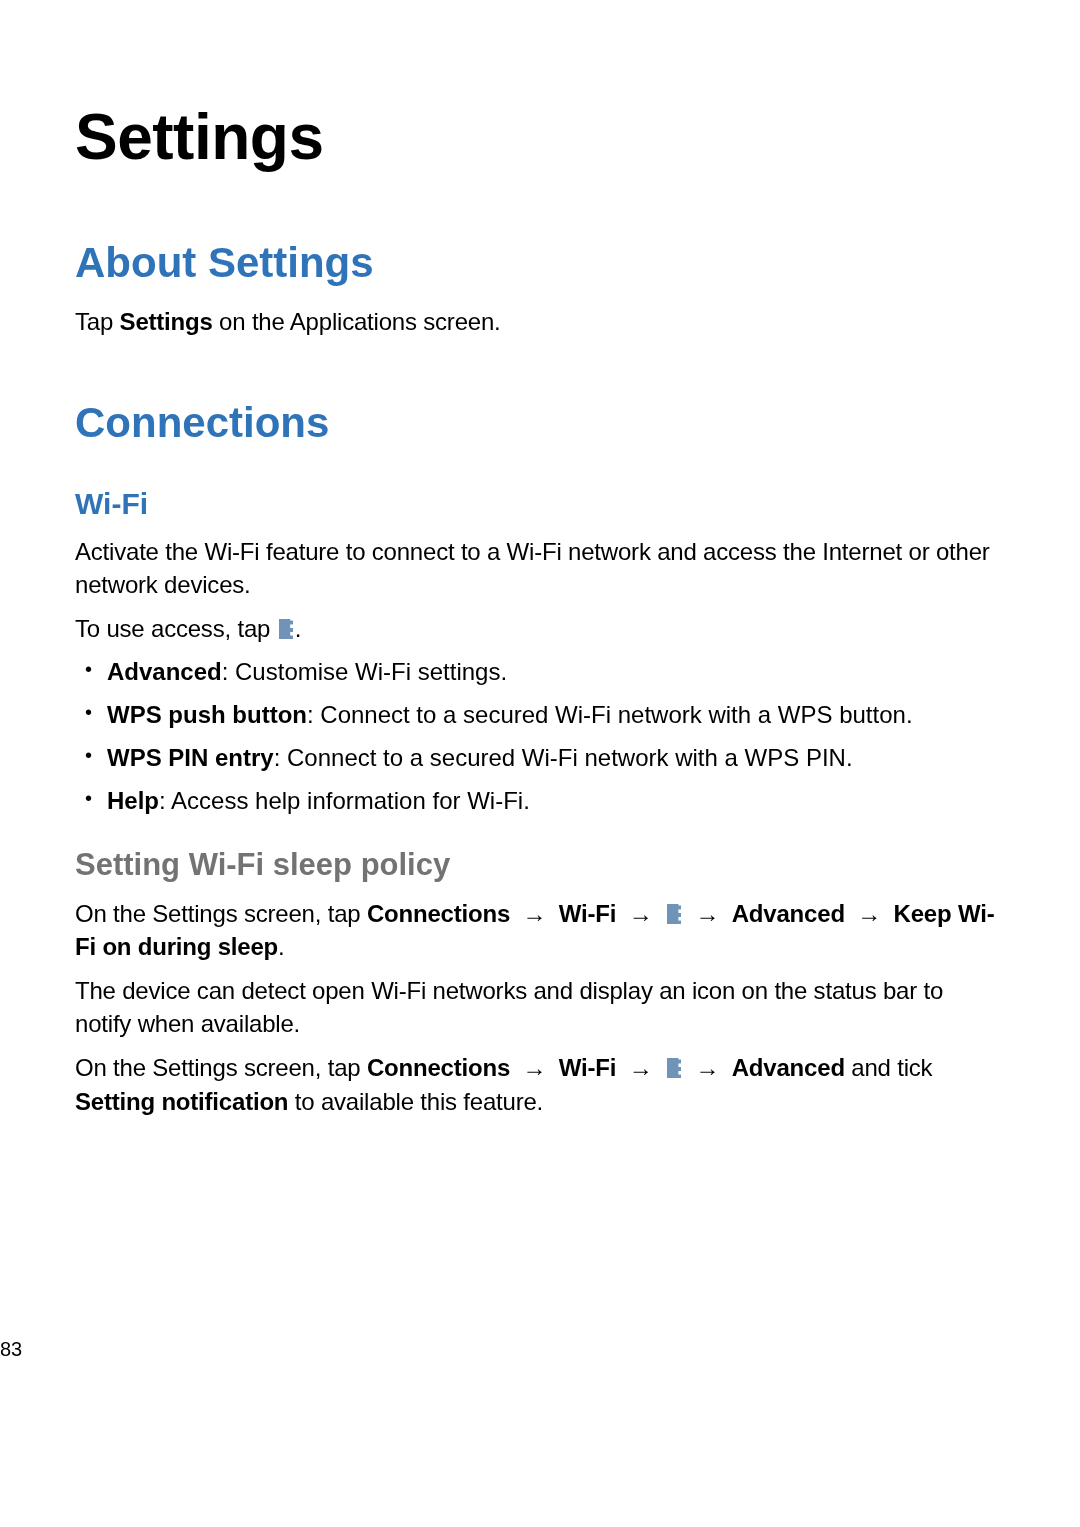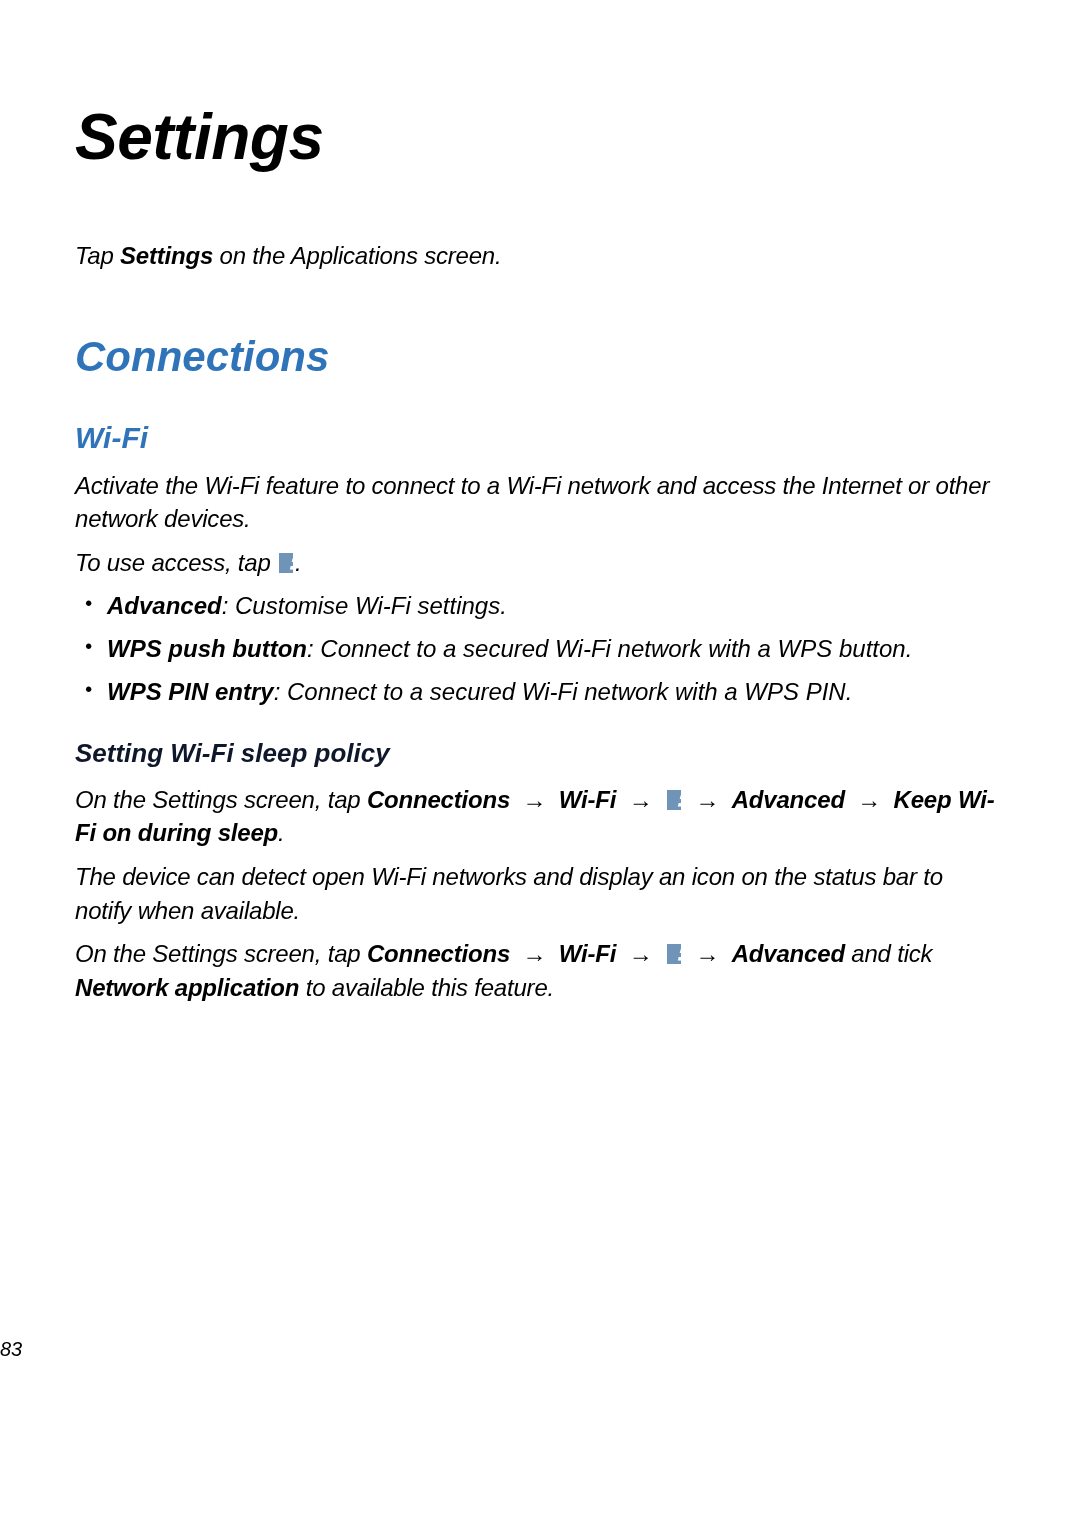--- a/index.html
+++ b/index.html
@@ -8,21 +8,20 @@
     background: #ffffff;
     font-family: "Segoe UI", "Helvetica Neue", Arial, sans-serif;
     color: #000000;
   }
   .page {
     width: 1080px;
     height: 1421px;
     position: relative;
     box-sizing: border-box;
     padding: 100px 75px 0 75px;
-    font-style: italic;
   }
   .h1 {
     font-size: 64px;
     font-weight: 700;
     letter-spacing: -0.5px;
     margin-bottom: 65px;
     color: #000;
   }
   .h2 {
     font-size: 42px;
@@ -34,23 +33,23 @@
     margin-top: 60px;
     margin-bottom: 40px;
   }
   .h3 {
     font-size: 30px;
     font-weight: 700;
     color: #2f73b9;
     margin-bottom: 14px;
   }
   .h4 {
-    font-size: 26px;
+    font-size: 31px;
     font-weight: 700;
-    color: #0f172a;
+    color: #737373;
     margin-top: 28px;
     margin-bottom: 14px;
   }
   .body-text {
     font-size: 24px;
     line-height: 1.4;
     letter-spacing: -0.2px;
     margin-bottom: 10px;
     color: #000;
   }
@@ -106,20 +105,21 @@
     color: #000;
   }
 </style>
 </head>
 <body>
 
 <div class="page">
 
   <div class="h1">Settings</div>
 
+  <div class="h2">About Settings</div>
   <div class="body-text">
     <span>Tap </span><span class="bold">Settings</span><span> on the Applications screen.</span>
   </div>
 
   <div class="h2 connections">Connections</div>
 
   <div class="h3">Wi-Fi</div>
   <div class="body-text">Activate the Wi-Fi feature to connect to a Wi-Fi network and access the Internet or other network devices.</div>
   <div class="body-text">
     <span>To use access, tap </span><span class="menu-icon"></span><span>.</span>
@@ -128,27 +128,30 @@
   <ul class="options">
     <li>
       <span class="bold">Advanced</span><span>: Customise Wi-Fi settings.</span>
     </li>
     <li>
       <span class="bold">WPS push button</span><span>: Connect to a secured Wi-Fi network with a WPS button.</span>
     </li>
     <li>
       <span class="bold">WPS PIN entry</span><span>: Connect to a secured Wi-Fi network with a WPS PIN.</span>
     </li>
+    <li>
+      <span class="bold">Help</span><span>: Access help information for Wi-Fi.</span>
+    </li>
   </ul>
 
   <div class="h4">Setting Wi-Fi sleep policy</div>
   <div class="body-text">
     <span>On the Settings screen, tap </span><span class="bold">Connections</span><span class="arrow"> → </span><span class="bold">Wi-Fi</span><span class="arrow"> → </span><span class="menu-icon"></span><span class="arrow"> → </span><span class="bold">Advanced</span><span class="arrow"> → </span><span class="bold">Keep Wi-Fi on during sleep</span><span>.</span>
   </div>
 
   <div class="body-text">The device can detect open Wi-Fi networks and display an icon on the status bar to notify when available.</div>
   <div class="body-text">
-    <span>On the Settings screen, tap </span><span class="bold">Connections</span><span class="arrow"> → </span><span class="bold">Wi-Fi</span><span class="arrow"> → </span><span class="menu-icon"></span><span class="arrow"> → </span><span class="bold">Advanced</span><span> and tick </span><span class="bold">Network application</span><span> to available this feature.</span>
+    <span>On the Settings screen, tap </span><span class="bold">Connections</span><span class="arrow"> → </span><span class="bold">Wi-Fi</span><span class="arrow"> → </span><span class="menu-icon"></span><span class="arrow"> → </span><span class="bold">Advanced</span><span> and tick </span><span class="bold">Setting notification</span><span> to available this feature.</span>
   </div>
 
   <div class="page-number">83</div>
 
 </div>
 
 </body></html>

